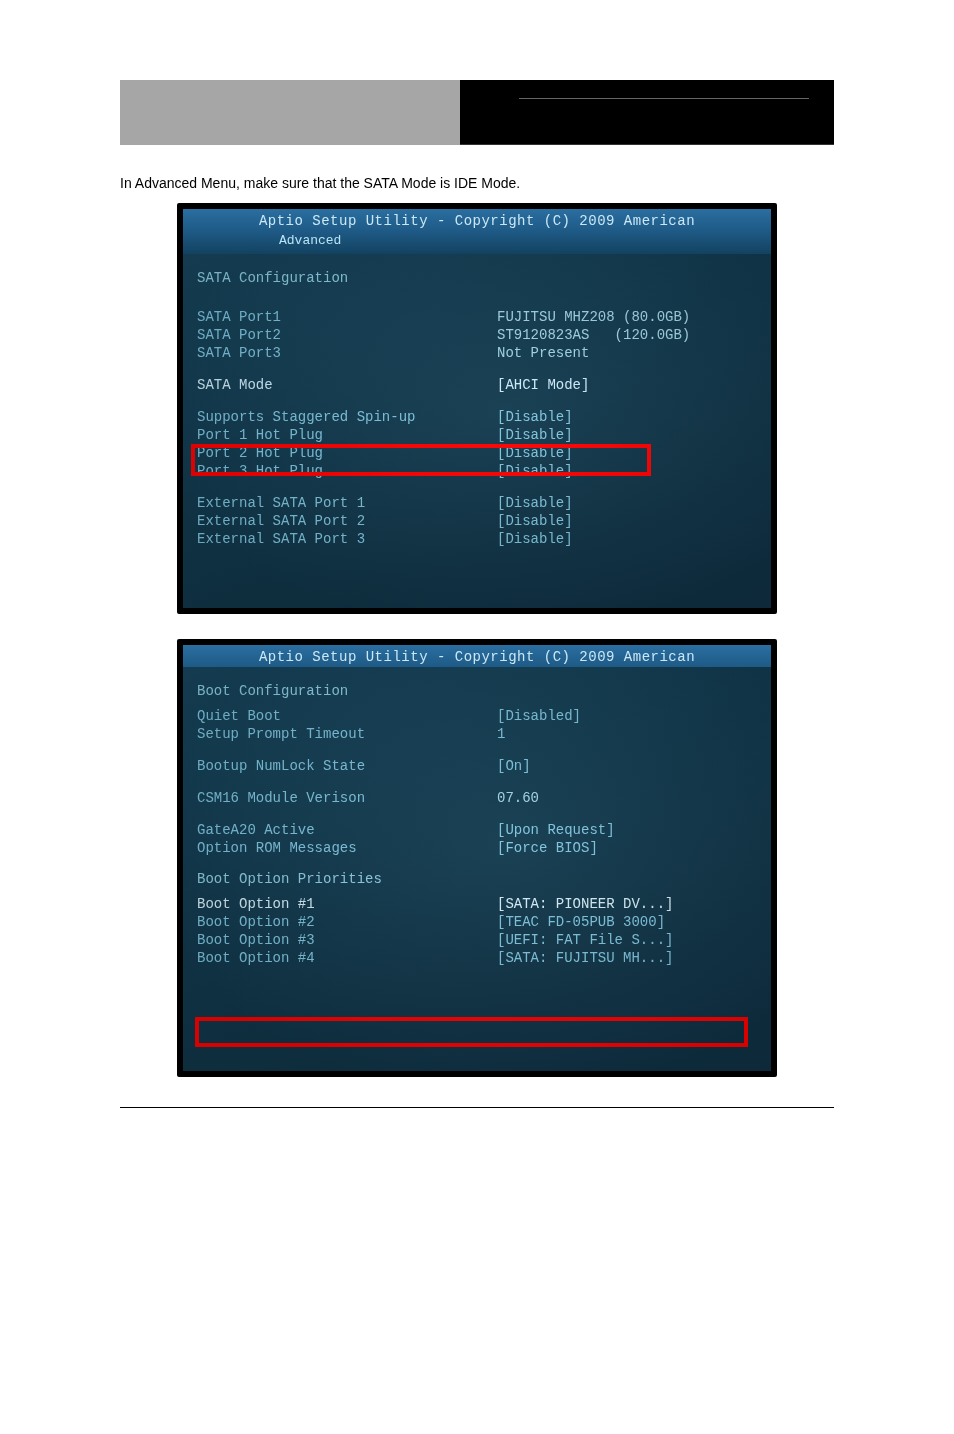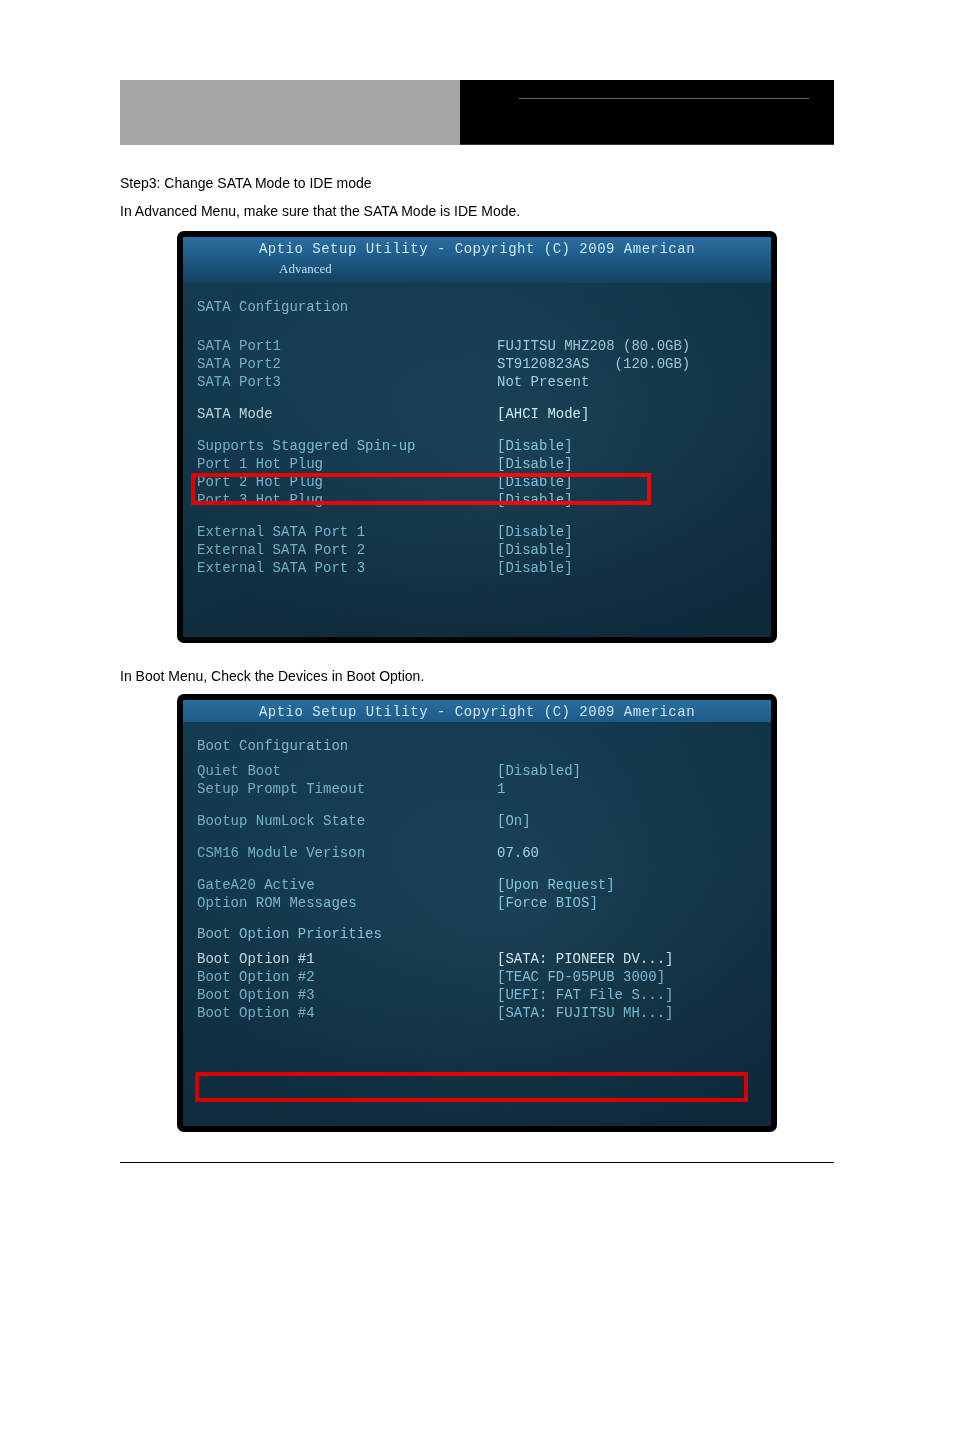--- a/index.html
+++ b/index.html
@@ -39,21 +39,21 @@
   .step-text {
     margin: 8px 120px 12px 120px;
     font-size: 14px;
     color: #000;
   }
 
   .screenshot {
     margin: 0 auto 25px auto;
     width: 600px;
     border: 6px solid #000;
-    border-radius: 7px;
+    border-radius: 2px;
     background: #0e3a4e;
     position: relative;
     box-sizing: border-box;
     overflow: hidden;
   }
   .bios-titlebar {
     background: linear-gradient(#2a6ea0, #1e5a86);
     color: #cce8f5;
     font-family: "Courier New", monospace;
     font-size: 14px;
@@ -66,21 +66,21 @@
     font-family: "Courier New", monospace;
     font-size: 13px;
     color: #4d8aa8;
     padding: 2px 0 6px 0;
   }
   .bios-tabs .tab {
     display: inline-block;
     margin: 0 6px;
   }
   .bios-tabs .tab.active { color: #b8e4f5; }
-  .bios-tabs.adv { text-align: left; padding-left: 90px; font-family: Liberation Serif, serif; }
+  .bios-tabs.adv { text-align: left; padding-left: 90px; }
   .bios-tabs.boot { text-align: center; }
 
   .bios-body {
     background: linear-gradient(160deg, #17455d 0%, #123b50 40%, #103548 70%, #0f3044 100%);
     font-family: "Courier New", monospace;
     font-size: 14px;
     color: #7fc6e0;
     padding: 16px 14px 18px 14px;
     min-height: 320px;
     position: relative;
@@ -146,21 +146,20 @@
 
 <div class="page">
 
   <div class="header-bar">
     <div class="header-left"></div>
     <div class="header-right">
       <div class="header-divider"></div>
     </div>
   </div>
 
-  <div class="step-text">Step3: Change SATA Mode to IDE mode</div>
   <div class="step-text">In Advanced Menu, make sure that the SATA Mode is IDE Mode.</div>
 
   <div class="screenshot">
     <div class="bios-titlebar">Aptio Setup Utility - Copyright (C) 2009 American</div>
     <div class="bios-tabs adv">
       <span class="tab active">Advanced</span>
     </div>
     <div class="bios-body">
       <div class="bios-heading">SATA Configuration</div>
       <div class="spacer"></div>
@@ -217,21 +216,20 @@
       <div class="bios-row">
         <span class="bios-label">External SATA Port 3</span>
         <span class="bios-value">[Disable]</span>
       </div>
 
       <div class="redbox sata"></div>
       <div class="tint"></div>
     </div>
   </div>
 
-  <div class="caption-step">In Boot Menu, Check the Devices in Boot Option.</div>
 
   <div class="screenshot">
     <div class="bios-titlebar">Aptio Setup Utility - Copyright (C) 2009 American</div>
     <div class="bios-body body2">
       <div class="bios-heading">Boot Configuration</div>
 
       <div class="bios-row">
         <span class="bios-label">Quiet Boot</span>
         <span class="bios-value">[Disabled]</span>
       </div>

